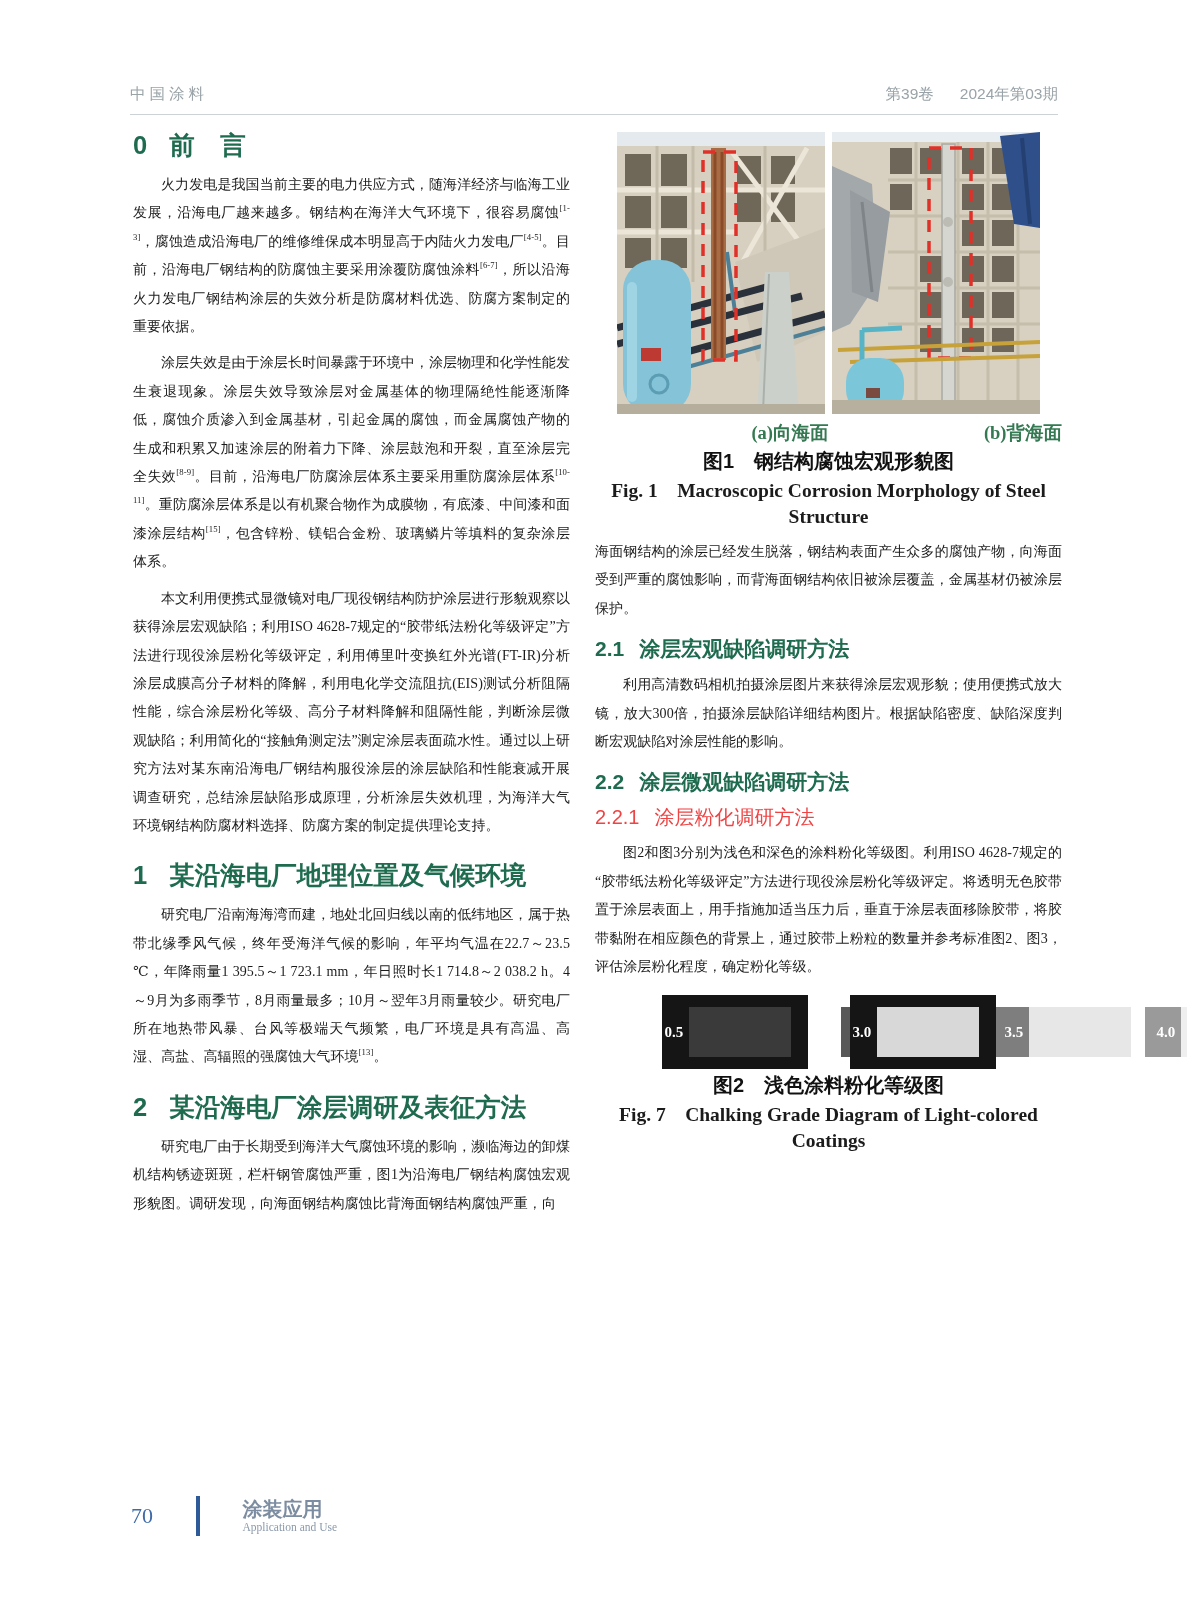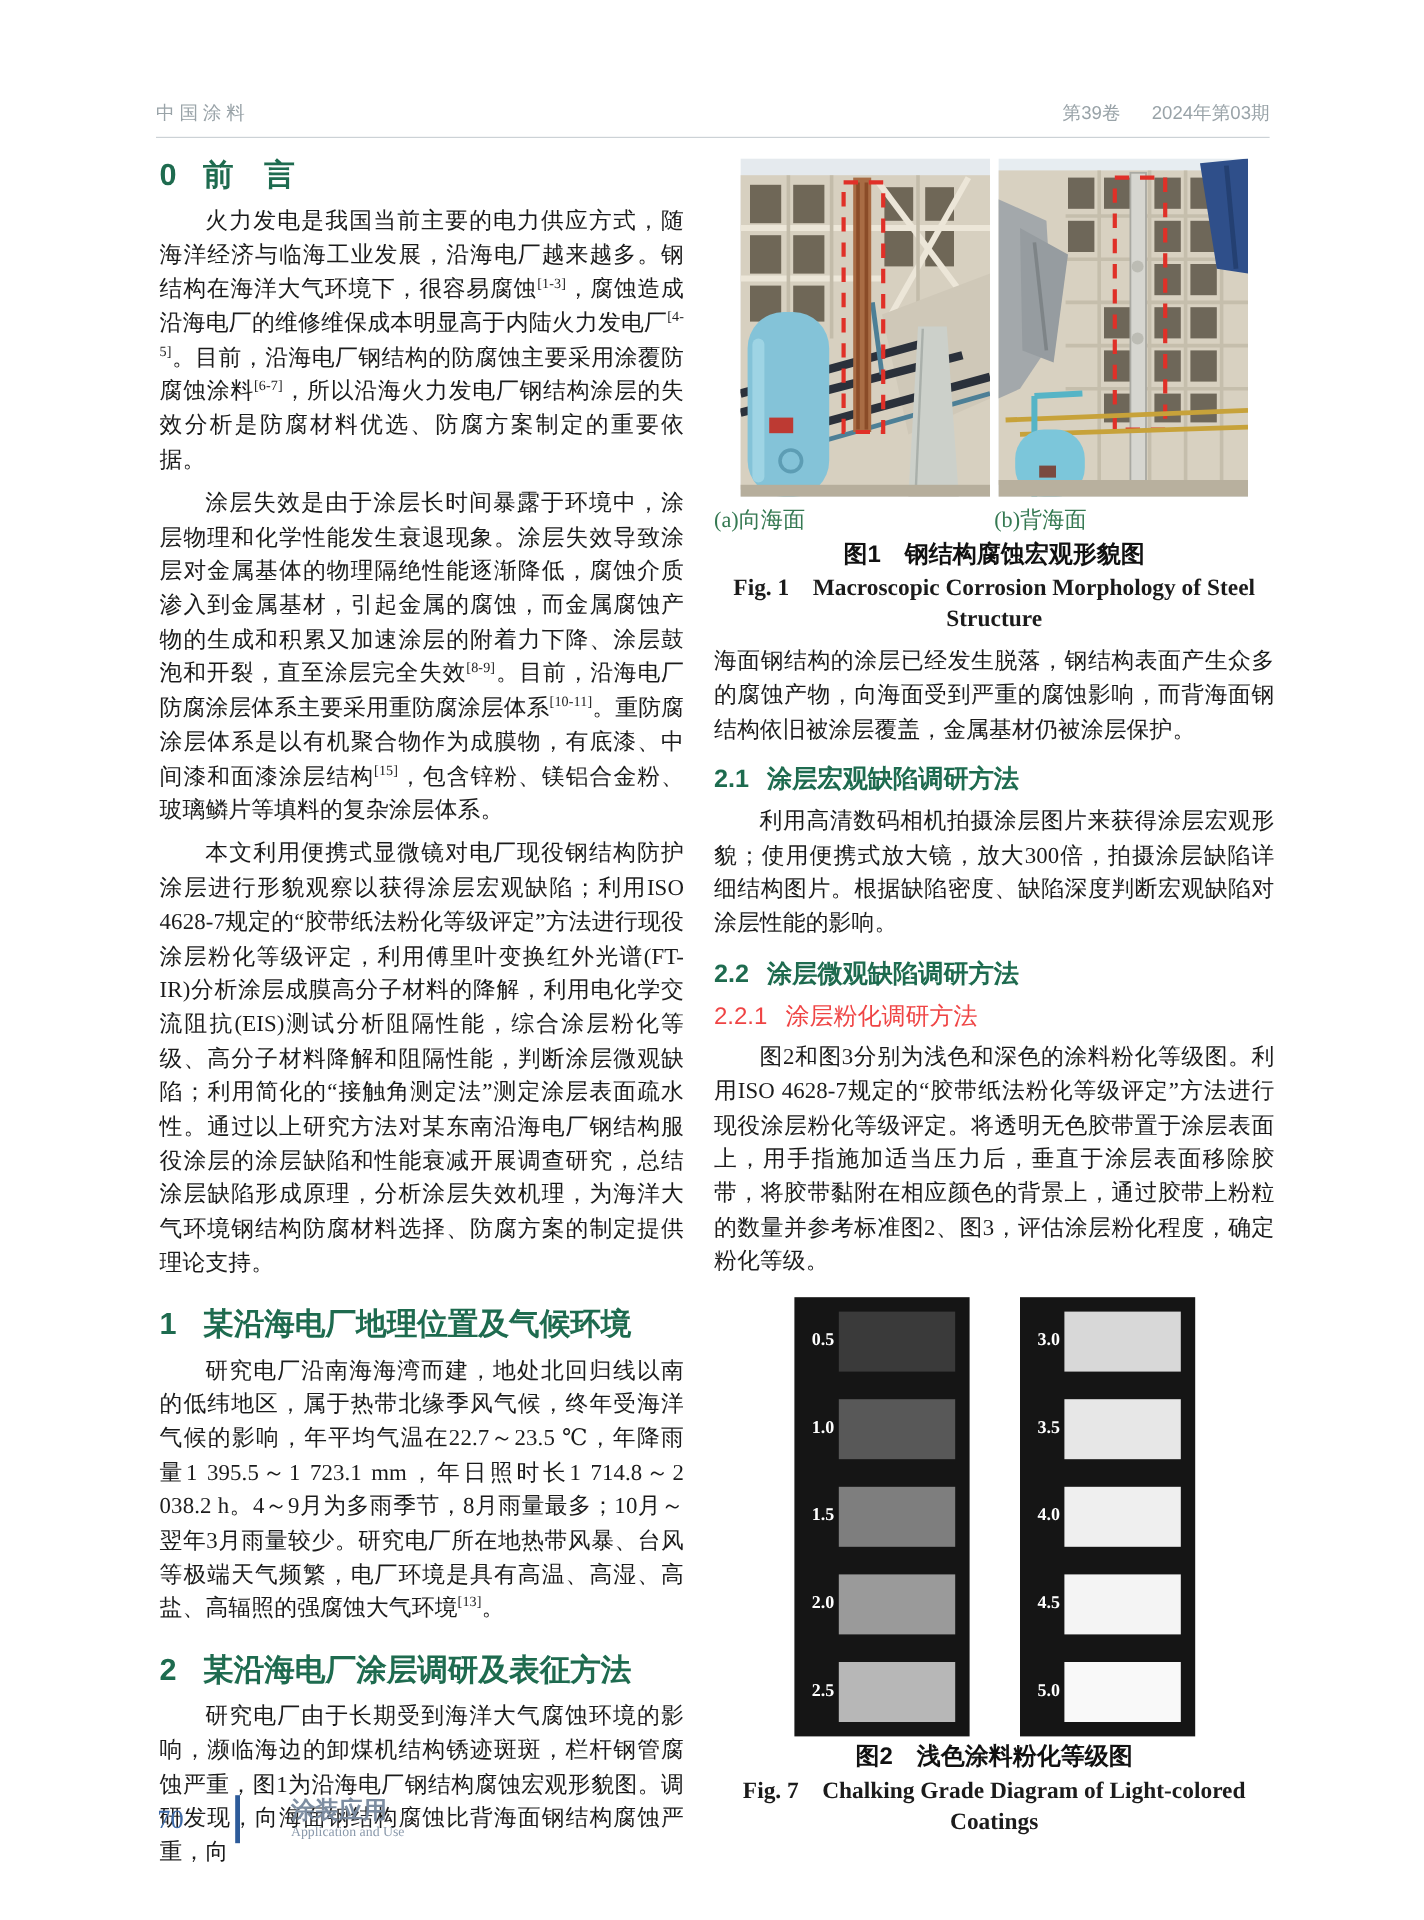--- a/index.html
+++ b/index.html
@@ -12,46 +12,46 @@
                border-bottom:1.5px solid #ccd2d6;color:#99a3a8;
                font-family:"Liberation Sans","DejaVu Sans",sans-serif;font-size:15.5px;}
   .hdr-journal{letter-spacing:4px;}
   .hdr-right span{margin-left:26px;}
 
   
   .col{position:absolute;top:124px;}
   .col-left{left:133px;width:437px;}
   .col-right{left:595px;width:467px;}
 
-  .col p{margin:8px 0 0 0;font-size:19px;line-height:28.4px;text-align:justify;
+  .col p{margin:8px 0 0 0;font-size:14px;line-height:28.4px;text-align:justify;
          text-indent:2em;letter-spacing:0.1px;}
   .col p.no-indent{text-indent:0;}
   .col p sup{font-size:0.62em;line-height:0;}
 
   h1.sec{margin:18px 0 0 0;font-family:"Liberation Sans","DejaVu Sans",sans-serif;
          font-weight:bold;font-size:25.5px;color:#1e6b4f;display:flex;gap:22px;align-items:baseline;}
   h1.sec.first{margin-top:4px;}
   h2.sec{margin:12px 0 0 0;font-family:"Liberation Sans","DejaVu Sans",sans-serif;
          font-weight:bold;font-size:21px;color:#1e6b4f;display:flex;gap:15px;align-items:baseline;}
   h3.sec{margin:8px 0 0 0;font-family:"Liberation Sans","DejaVu Sans",sans-serif;
          font-weight:normal;font-size:20px;color:#ef4444;display:flex;gap:15px;align-items:baseline;}
 
   
   .fig1{margin-top:8px;}
   .photos{display:flex;gap:7px;justify-content:center;}
   .photos svg{display:block;}
   .photo-caps{display:flex;margin-top:6px;color:#357952;font-size:18.5px;}
-  .photo-caps span{flex:1;text-align:left;}
+  .photo-caps span{flex:1;text-align:right;font-weight:bold;}
   .figcap-cn{margin-top:3px;text-align:center;font-family:"Liberation Sans","DejaVu Sans",sans-serif;
              font-weight:bold;font-size:20px;color:#111;}
   .figcap-en{margin-top:3px;text-align:center;font-weight:bold;font-size:19.5px;line-height:26px;}
 
   
   .panels{display:flex;justify-content:center;gap:42px;margin-top:14px;}
-  .grade-panel{width:146px;background:#151515;padding:12px 12px;display:flex;flex-direction:column;
+  .grade-panel{width:146px;background:#151515;padding:12px 0;display:flex;flex-direction:row;
                gap:23px;box-sizing:border-box;}
   .grade-row{display:flex;align-items:center;height:50px;}
   .grade-label{width:24px;padding-left:3px;color:#ffffff;font-family:"Liberation Serif",serif;
                font-weight:bold;font-size:15px;}
   .grade-swatch{width:102px;height:50px;}
 
   
   .page-footer{position:absolute;left:131px;top:1496px;display:flex;align-items:center;gap:33px;}
   .footer-page{font-size:22px;color:#3f6ba8;margin-right:10px;}
   .footer-bar{width:3.5px;height:40px;background:#2d5b9a;margin-right:10px;}

